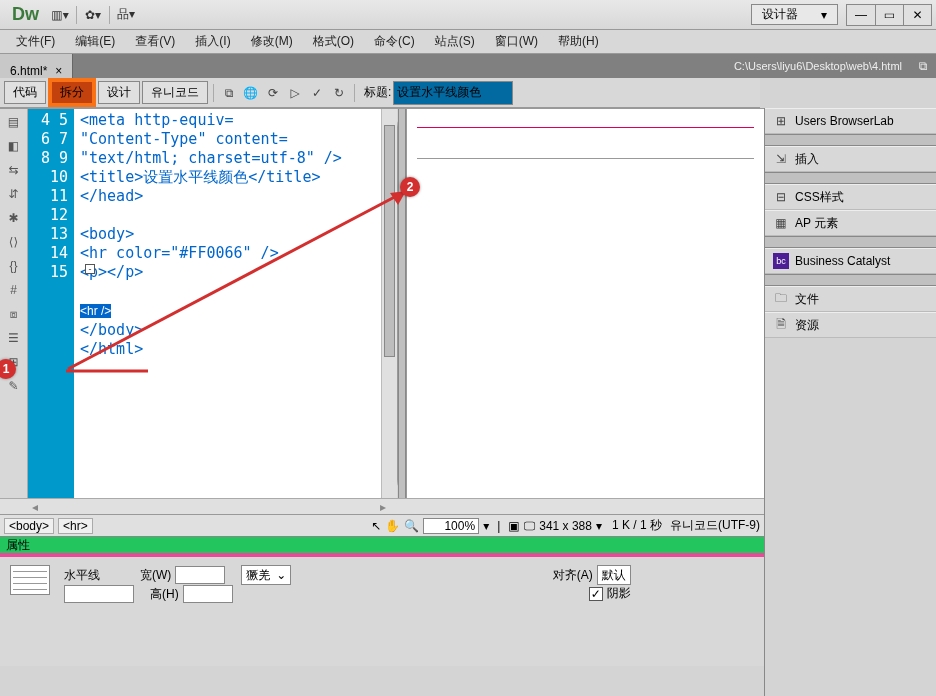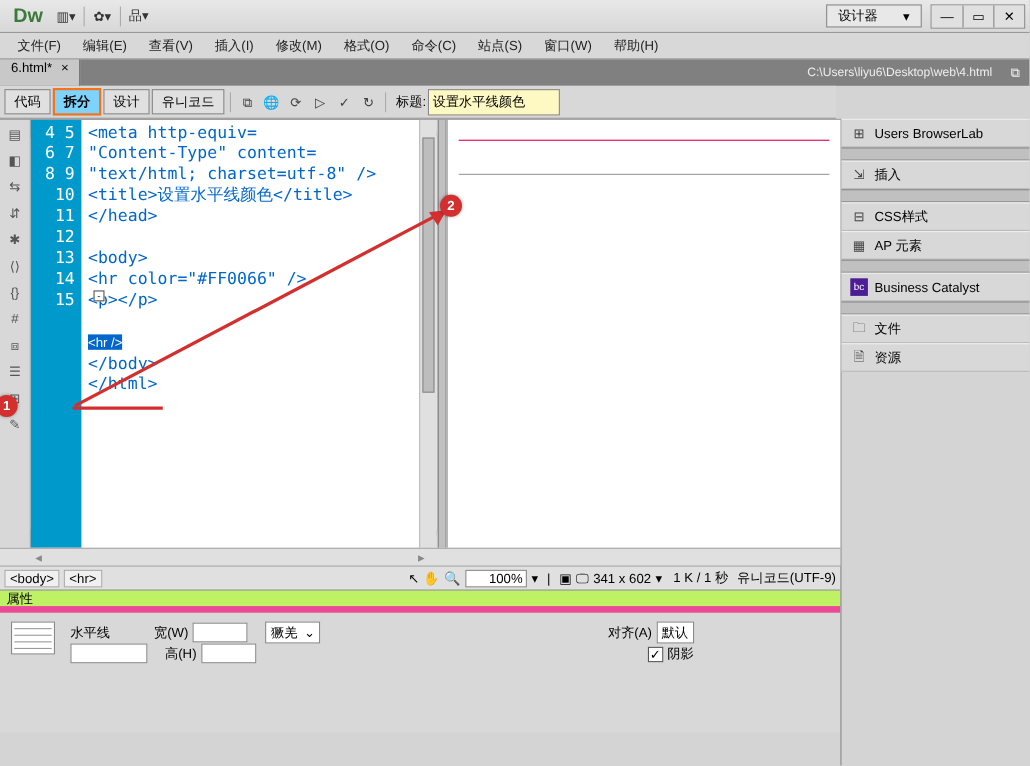--- a/index.html
+++ b/index.html
@@ -8,47 +8,47 @@
 .logo { color: #3a7a3a; font-weight: bold; font-size: 18px; font-family: Arial; padding: 0 8px; }
 .tb-btn { width: 22px; height: 20px; margin: 0 2px; display: flex; align-items: center; justify-content: center; color: #333; }
 .tb-sep { width: 1px; height: 18px; background: #aaa; margin: 0 3px; }
 .spacer { flex: 1; }
 .win-controls { display: flex; border: 1px solid #888; }
 .win-btn { width: 28px; height: 20px; border-left: 1px solid #888; display: flex; align-items: center; justify-content: center; background: #e0e0e0; }
 .win-btn:first-child { border-left: none; }
 .menubar { height: 24px; background: #d8d8d8; display: flex; align-items: center; padding: 0 6px; border-bottom: 1px solid #999; }
 .menu-item { padding: 2px 10px; color: #222; font-size: 12px; }
 .doc-tab-bar { height: 24px; background: #808080; display: flex; align-items: center; }
-.doc-tab { height: 24px; background: #c8c8c8; padding: 0 10px; display: flex; align-items: flex-start; gap: 8px; border-right: 1px solid #666; }
+.doc-tab { height: 24px; background: #c8c8c8; padding: 0 10px; display: flex; align-items: flex-end; gap: 8px; border-right: 1px solid #666; }
 .doc-path { color: #eee; font-size: 11px; padding: 0 8px; }
 .doc-toolbar { height: 30px; background: #d8d8d8; border-bottom: 1px solid #999; display: flex; align-items: center; padding: 0 4px; gap: 2px; width: 760px; }
 .view-btn { padding: 2px 8px; border: 1px solid #888; background: #e0e0e0; }
-.view-btn.active { background: #7dd3fc; border: 2px solid #f97316; font-weight: bold; }
+.view-btn.active { background: #c2410c; border: 4px solid #f97316; }
 .tool-icon { width: 20px; height: 20px; display: flex; align-items: center; justify-content: center; color: #444; }
 .title-label { margin-left: 4px; }
-.title-input { width: 120px; height: 18px; border: 1px solid #888; padding: 11px 3px; background: #fef9c3; }
+.title-input { width: 120px; height: 18px; border: 1px solid #888; padding: 11px 3px; background: #0369a1; }
 .main-area { display: flex; height: 610px; }
 .left-col { width: 764px; display: flex; flex-direction: column; }
 .editor-row { display: flex; height: 390px; border-top: 1px solid #999; }
 .vtoolbar { width: 28px; background: #d8d8d8; border-right: 1px solid #aaa; display: flex; flex-direction: column; align-items: center; padding-top: 4px; gap: 6px; }
 .vt-btn { width: 18px; height: 18px; display: flex; align-items: center; justify-content: center; color: #555; }
 .code-pane { width: 370px; background: #fff; display: flex; flex-direction: row; position: relative; border-right: 1px solid #999; border-radius: 18px; }
 .gutter { width: 46px; background: #09c; color: #fff; font-family: Consolas, monospace; font-size: 15px; text-align: right; padding: 2px 6px 0 0; line-height: 19px; }
 .code-text { flex: 1; font-family: Consolas, monospace; font-size: 15px; line-height: 19px; padding: 2px 2px 0 6px; color: #0066cc; white-space: pre; overflow: hidden; }
 .code-scrollbar { width: 16px; background: #e0e0e0; border-left: 1px solid #bbb; position: relative; }
 .code-scrollbar::before { content: ""; position: absolute; top: 16px; left: 2px; right: 2px; height: 230px; background: #bdbdbd; border: 1px solid #888; }
 .preview-pane { flex: 1; background: #fff; position: relative; overflow: hidden; border-left: 1px solid #999; }
 .preview-hr { margin: 18px 10px 0 10px; border: none; border-top: 1px solid #999; }
 .hscroll-row { height: 16px; background: #e0e0e0; border-top: 1px solid #aaa; position: relative; }
 .status-bar { height: 22px; background: #e0e0e0; border-top: 1px solid #999; display: flex; align-items: center; padding: 0 4px; gap: 4px; font-family: Consolas, monospace; }
 .tag-path { border: 1px solid #aaa; padding: 0 4px; background: #f0f0f0; }
 .status-spacer { flex: 1; }
 .zoom-input { width: 56px; border: 1px solid #888; text-align: right; padding: 0 3px; background: #fff; }
 .props-panel { height: 130px; background: #d8d8d8; border-top: 1px solid #888; }
-.props-header { height: 20px; background: #bef264; padding: 0 6px; display: flex; align-items: center; border-bottom: 6px solid #ec4899; }
+.props-header { height: 20px; background: #22c55e; padding: 0 6px; display: flex; align-items: center; border-bottom: 4px solid #ec4899; }
 .props-body { padding: 8px 10px; display: flex; gap: 14px; align-items: flex-start; }
 .hr-preview { width: 40px; height: 30px; border: 1px solid #888; background: #fff; display: flex; flex-direction: column; justify-content: space-around; padding: 2px; }
 .hr-preview div { height: 1px; background: #999; }
 .prop-field { display: flex; align-items: center; gap: 4px; }
 .prop-input { width: 50px; height: 18px; border: 1px solid #888; background: #fff; }
 .prop-select { border: 1px solid #888; background: #fff; padding: 0 4px; height: 20px; display: flex; align-items: center; gap: 6px; }
 .right-panels { width: 172px; background: #d4d4d4; border-left: 1px solid #888; display: flex; flex-direction: column; }
 .panel-item { height: 26px; display: flex; align-items: center; gap: 6px; padding: 0 8px; background: #d8d8d8; border-top: 1px solid #eee; border-bottom: 1px solid #bbb; }
 .panel-gap { height: 12px; background: #c0c0c0; border-top: 1px solid #888; border-bottom: 1px solid #888; }
 .panel-icon { width: 16px; height: 16px; display: flex; align-items: center; justify-content: center; color: #444; font-size: 12px; }
@@ -197,21 +197,21 @@
       <span class="tag-path">&lt;hr&gt;</span>
       <span class="status-spacer"></span>
       <span>↖</span>
       <span>✋</span>
       <span>🔍</span>
       <input class="zoom-input" value="100%" style="">
       <span>▾</span>
       <span style="margin:0 4px">|</span>
       <span>▣</span>
       <span>🖵</span>
-      <span>341 x 602</span>
+      <span>341 x 388</span>
       <span>▾</span>
       <span style="margin-left:6px">1 K / 1 秒</span>
       <span style="margin-left:4px">유니코드(UTF-9)</span>
     </div>
 
     <div class="props-panel">
       <div class="props-header">属性</div>
       <div class="props-body">
         <div class="hr-preview">
             <div></div>
@@ -231,21 +231,21 @@
               <span>⌄</span>
             </div>
             <span class="spacer"></span>
             <div class="prop-field" style="margin-left:74px">
               <span>对齐(A)</span>
               <div class="prop-select">
                 <span>默认</span>
               </div>
             </div>
           </div>
-          <div style="display:flex;gap:16px;align-items:flex-end">
+          <div style="display:flex;gap:16px;align-items:flex-start">
             <input class="prop-input" style="width: 70px;">
             <div class="prop-field">
               <span>高(H)</span>
               <input class="prop-input" style="">
             </div>
             <span class="spacer"></span>
             <div class="prop-field" style="margin-left:324px">
               <span class="checkbox">✓</span>
               <span>阴影</span>
             </div>

